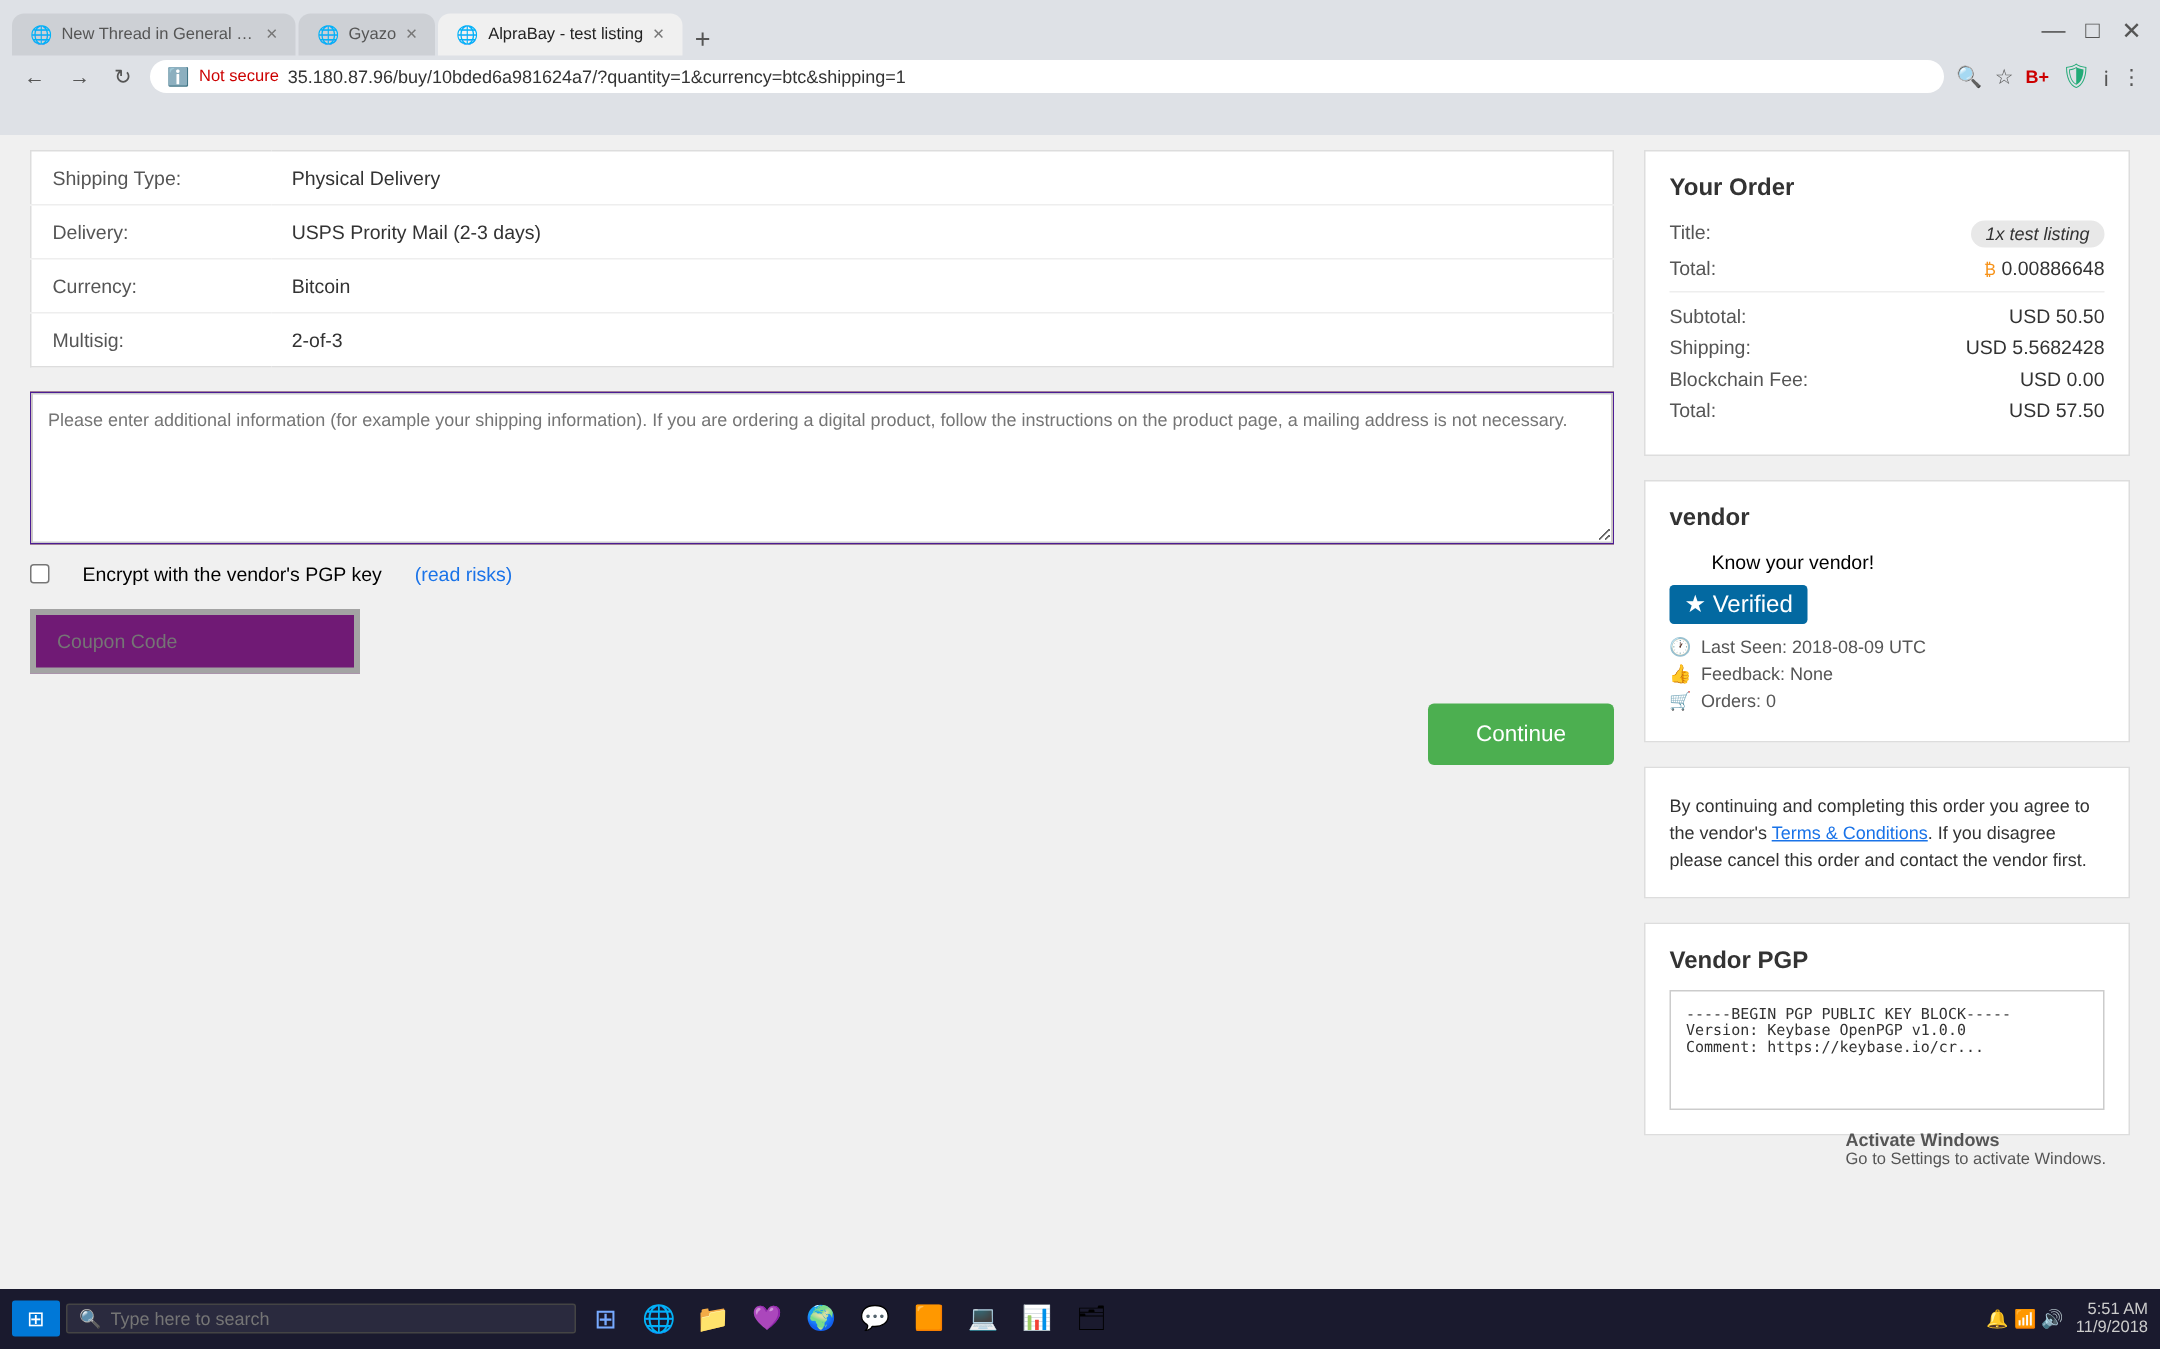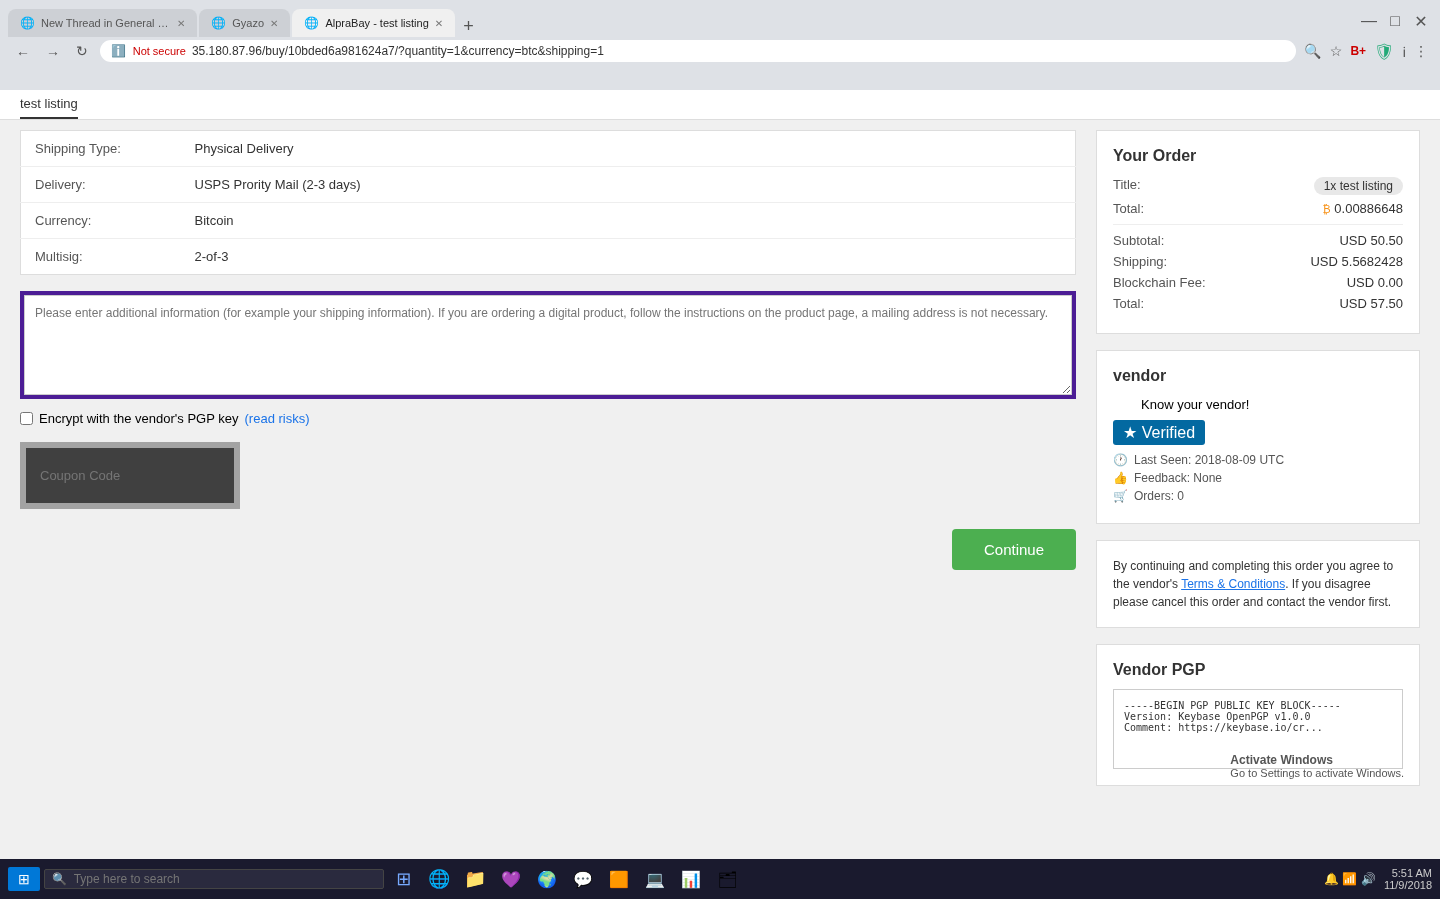--- a/index.html
+++ b/index.html
@@ -38,40 +38,40 @@
 
     
     .order-table { background: white; border: 1px solid #ddd; width: 100%; border-collapse: collapse; margin-bottom: 16px; }
     .order-table td { padding: 10px 14px; border-bottom: 1px solid #eee; font-size: 13px; }
     .order-table td:first-child { color: #555; width: 160px; }
     .order-table td:last-child { color: #333; }
     .order-table tr:last-child td { border-bottom: none; }
 
     
     .info-textarea { width: 100%; height: 100px; border: 1px solid #ccc; background: white; padding: 10px; font-size: 12px; color: #999; resize: vertical; display: block; font-family: Arial, sans-serif; }
-    .textarea-wrapper { background: #fde047; border: 4px solid #4c1d95; margin-bottom: 12px; }
-
-    
-    .encrypt-row { display: flex; align-items: center; gap: 6px; margin-bottom: 16px; font-size: 13px; }
+    .textarea-wrapper { background: #fde047; border: 1px solid #4c1d95; margin-bottom: 12px; }
+
+    
+    .encrypt-row { display: flex; align-items: center; gap: 22px; margin-bottom: 16px; font-size: 13px; }
     .encrypt-row a { color: #1a73e8; text-decoration: none; }
 
     
-    .coupon-input { width: 220px; padding: 20px 14px; border: 6px solid #a3a3a3; background: #404040; font-size: 13px; color: #999; display: block; margin-bottom: 20px; }
+    .coupon-input { width: 220px; padding: 10px 14px; border: 4px solid #a3a3a3; background: #701a75; font-size: 13px; color: #999; display: block; margin-bottom: 20px; }
 
     
     .continue-row { display: flex; justify-content: flex-end; }
     .continue-btn { background: #4caf50; color: white; border: none; padding: 12px 32px; font-size: 15px; border-radius: 4px; cursor: pointer; }
 
     
     .card { background: white; border: 1px solid #ddd; padding: 16px; margin-bottom: 16px; }
     .card-title { font-size: 16px; font-weight: bold; color: #333; margin-bottom: 12px; }
     .order-row { display: flex; justify-content: space-between; margin-bottom: 6px; font-size: 13px; }
     .order-row .label { color: #555; }
     .order-row .value { color: #333; }
-    .listing-badge { background: #e8e8e8; border-radius: 12px; padding: 2px 10px; font-size: 12px; color: #333; }
+    .listing-badge { background: #e8e8e8; border-radius: 12px; padding: 2px 10px; font-size: 12px; color: #333; font-style: italic; }
     .btc-icon { color: #f7931a; font-size: 11px; }
     .divider-line { border: none; border-top: 1px solid #eee; margin: 8px 0; }
 
     .verified-badge { display: inline-flex; align-items: center; gap: 4px; background: #0369a1; color: white; border-radius: 3px; padding: 3px 10px; font-size: 16px; margin-bottom: 8px; }
     .vendor-info-row { display: flex; align-items: center; gap: 6px; font-size: 12px; color: #555; margin-bottom: 4px; }
 
     .terms-text { font-size: 12px; color: #333; line-height: 1.5; }
     .terms-text a { color: #1a73e8; }
 
     .pgp-title { font-size: 16px; font-weight: bold; color: #333; margin-bottom: 10px; }
@@ -143,23 +143,20 @@
       <span class="addr-icon" style="color:#cc0000; font-weight:bold; font-size:12px;">B+</span>
       <span class="addr-icon" style="color:#2a7; font-size:16px;">🛡</span>
       <span class="addr-icon">ℹ</span>
       <span class="addr-icon">⋮</span>
     </div>
   </div>
 </div>
 
 <div class="page">
 
-  <div class="page-tab-nav" style="background:white; border-bottom:1px solid #ddd; padding: 0 20px;">
-    <span class="page-tab">test listing</span>
-  </div>
 
   <div class="main-layout">
 
     <div class="left-col">
 
       <table class="order-table">
         <tbody>
           <tr>
             <td>Shipping Type:</td>
             <td>Physical Delivery</td>

